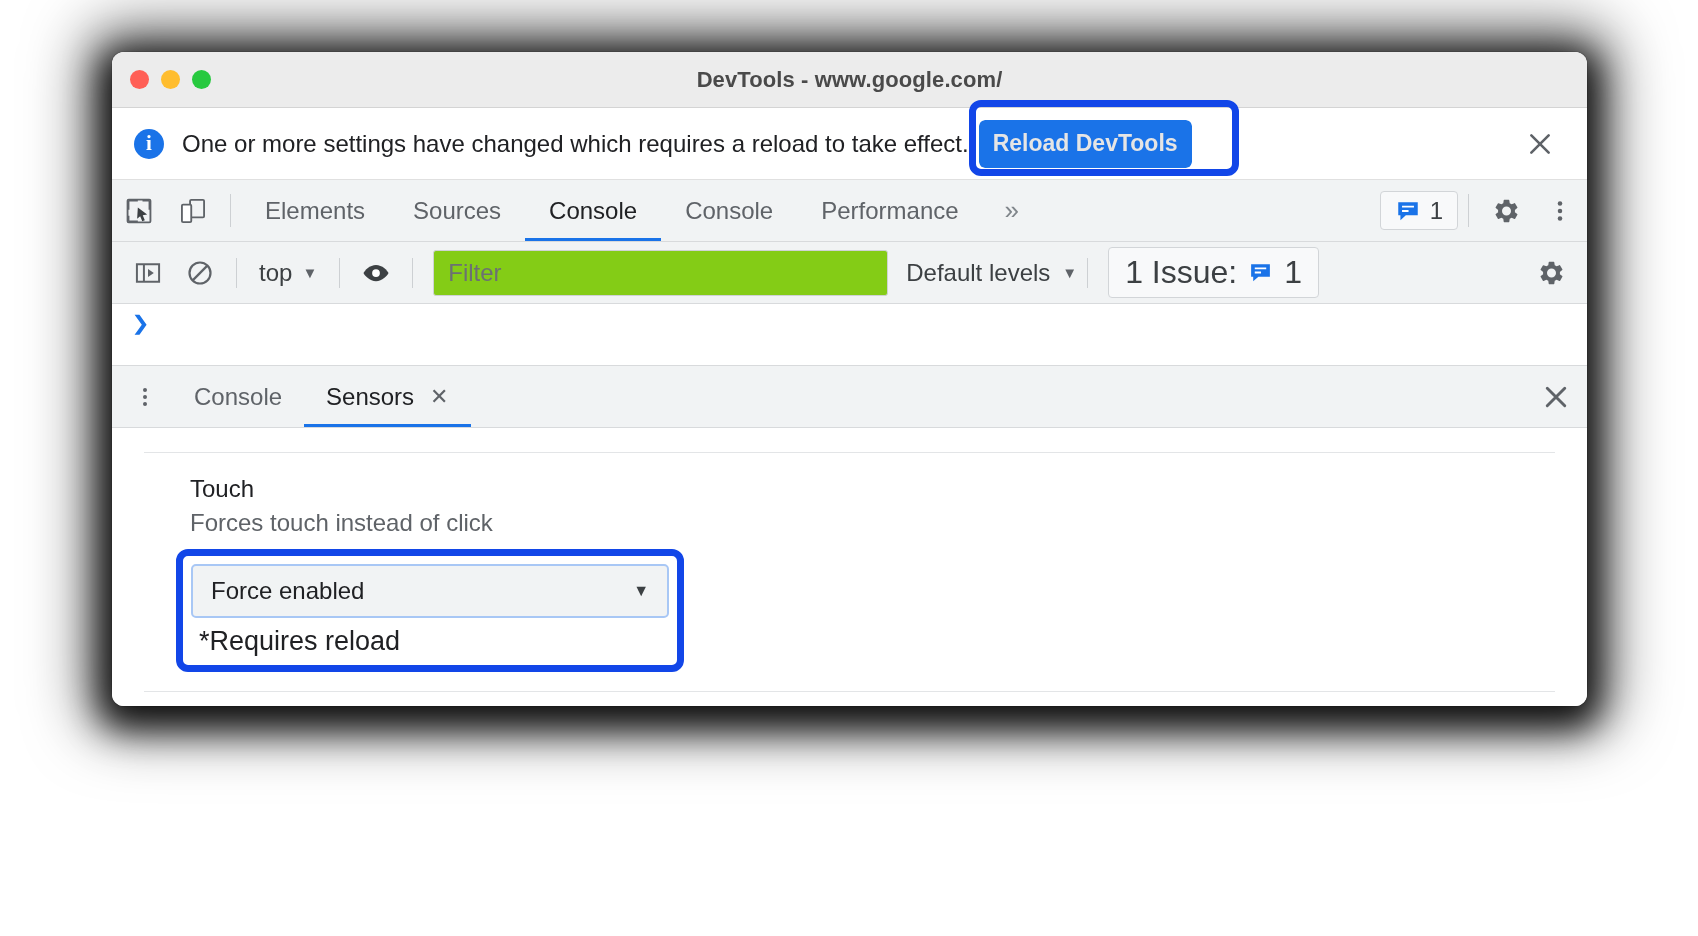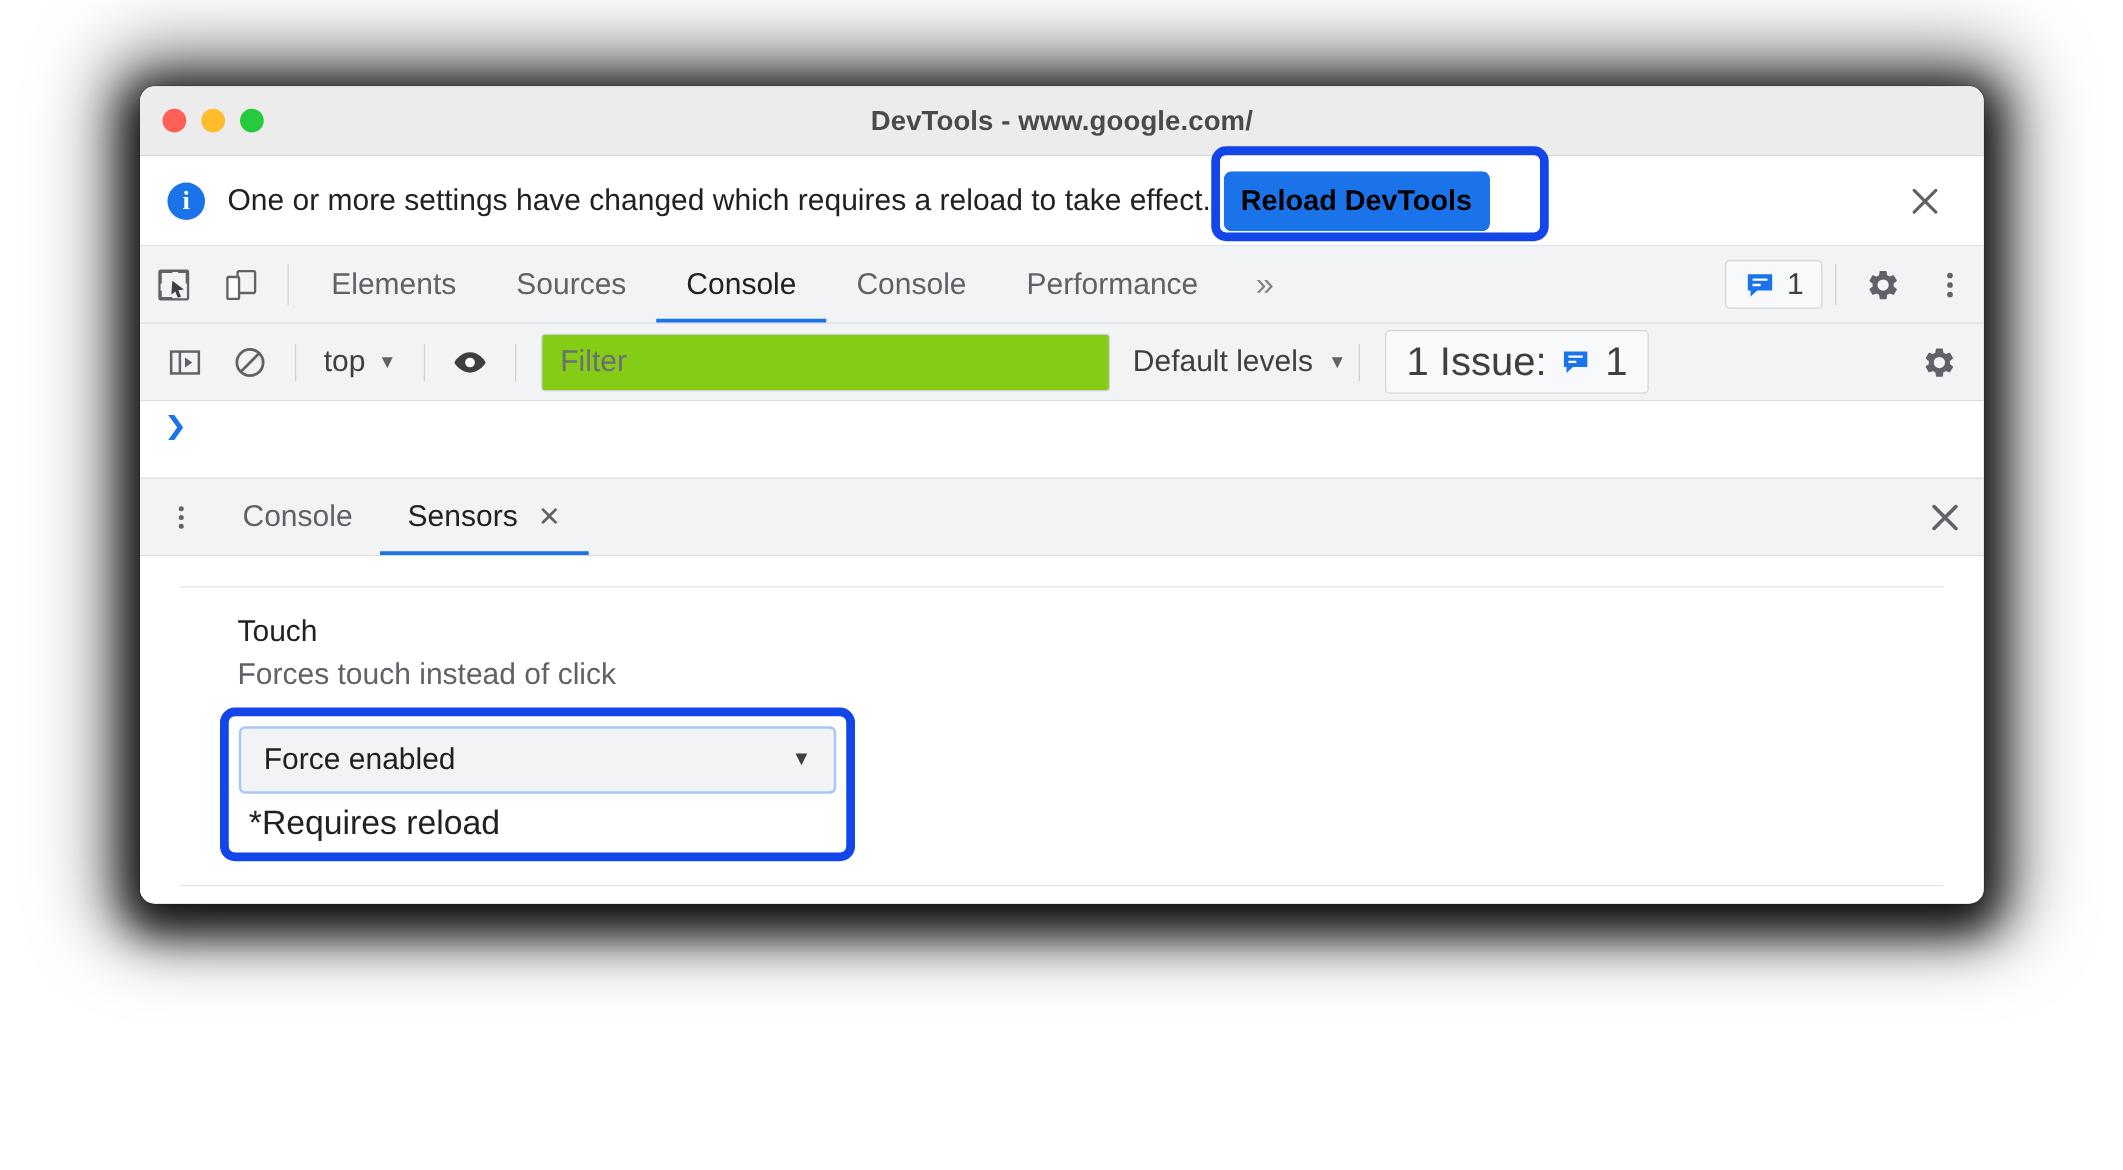--- a/index.html
+++ b/index.html
@@ -12,21 +12,21 @@
   }
   #stage {
     position: relative;
     width: 1698px; height: 936px;
     background: #ffffff;
   }
 
   
   .window {
     position: absolute;
-    left: 112px; top: 69px;
+    left: 112px; top: 52px;
     width: 1475px; height: 654px;
     background: #ffffff;
     border-radius: 12px;
     box-shadow: 0 0 0 1px rgba(0,0,0,.10),
                 0 10px 34px 12px rgba(0,0,0,.88),
                 0 0 60px 26px rgba(0,0,0,.55);
     overflow: hidden;
     display: flex;
     flex-direction: column;
   }
@@ -94,21 +94,21 @@
     position: absolute;
     left: -4px; top: -14px;
     width: 270px; height: 76px;
     border: 7px solid #1246e8;
     border-radius: 12px;
     pointer-events: none;
   }
   .reload-btn {
     position: relative;
     background: #1a73e8;
-    color: #000000;
+    color: #e5e5e5;
     border: none;
     outline: 3px solid #ffffff;
     border-radius: 6px;
     font-size: 23px;
     font-weight: bold;
     font-family: "Liberation Sans", sans-serif;
     padding: 10px 14px 11px 14px;
     cursor: pointer;
     white-space: nowrap;
   }

